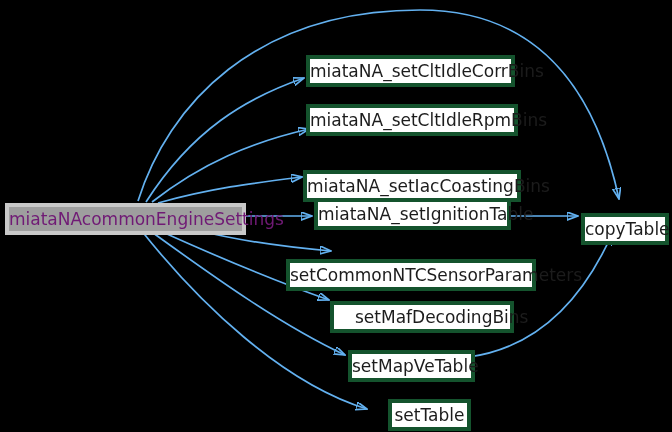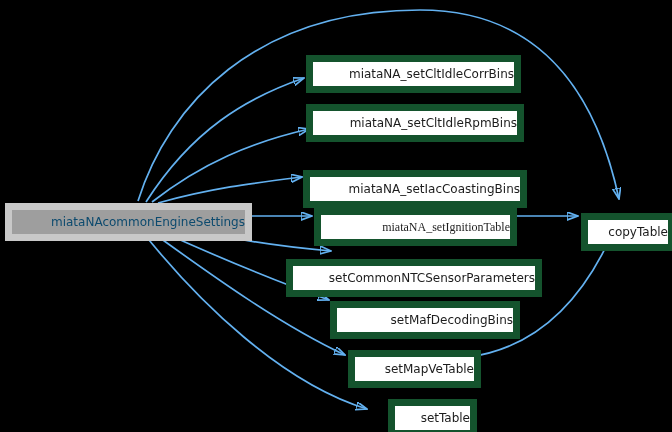--- a/index.html
+++ b/index.html
@@ -26,33 +26,33 @@
   }
   .edges path {
     fill: none;
     stroke: #63b1f0;
     stroke-width: 1.7;
   }
   .node {
     position: absolute;
     height: 24px;
     line-height: 24px;
-    border: 7px solid #14532d;
+    border: 4px solid #14532d;
     background: #ffffff;
     color: #1c1c1c;
-    font-size: 12px;
-    text-align: right;
+    font-size: 17px;
+    text-align: center;
     white-space: nowrap;
     box-sizing: content-box;
     cursor: pointer;
   }
   .node.root {
     background: #9e9e9e;
     border-color: #c8c8c8;
-    color: #0c4a6e;
+    color: #701a75;
     cursor: default;
   }
 </style>
 </head>
 <body>
 
 <div class="graph">
 
   <svg class="edges" width="672" height="432" viewBox="0 0 672 432" xmlns="http://www.w3.org/2000/svg">
     <defs>
@@ -74,21 +74,21 @@
   </svg>
 
   <div class="node root" style="left:5px; top:203px; width:233px;">miataNAcommonEngineSettings</div>
 
   <div class="node" style="left:306px; top:55px; width:201px;">miataNA_setCltIdleCorrBins</div>
 
   <div class="node" style="left:306px; top:104px; width:204px;">miataNA_setCltIdleRpmBins</div>
 
   <div class="node" style="left:303px; top:170px; width:210px;">miataNA_setIacCoastingBins</div>
 
-  <div class="node" style="left:314px; top:208px; width:189px;font-family:Liberation Serif, serif;">miataNA_setIgnitionTable</div>
+  <div class="node" style="left:314px; top:198px; width:189px;">miataNA_setIgnitionTable</div>
 
   <div class="node" style="left:286px; top:251px; width:242px;margin-top:8px;">setCommonNTCSensorParameters</div>
 
   <div class="node" style="left:330px; top:301px; width:155px;padding-left:21px;">setMafDecodingBins</div>
 
   <div class="node" style="left:348px; top:350px; width:119px;">setMapVeTable</div>
 
   <div class="node" style="left:388px; top:399px; width:75px;">setTable</div>
 
   <div class="node" style="left:581px; top:213px; width:80px;">copyTable</div>

